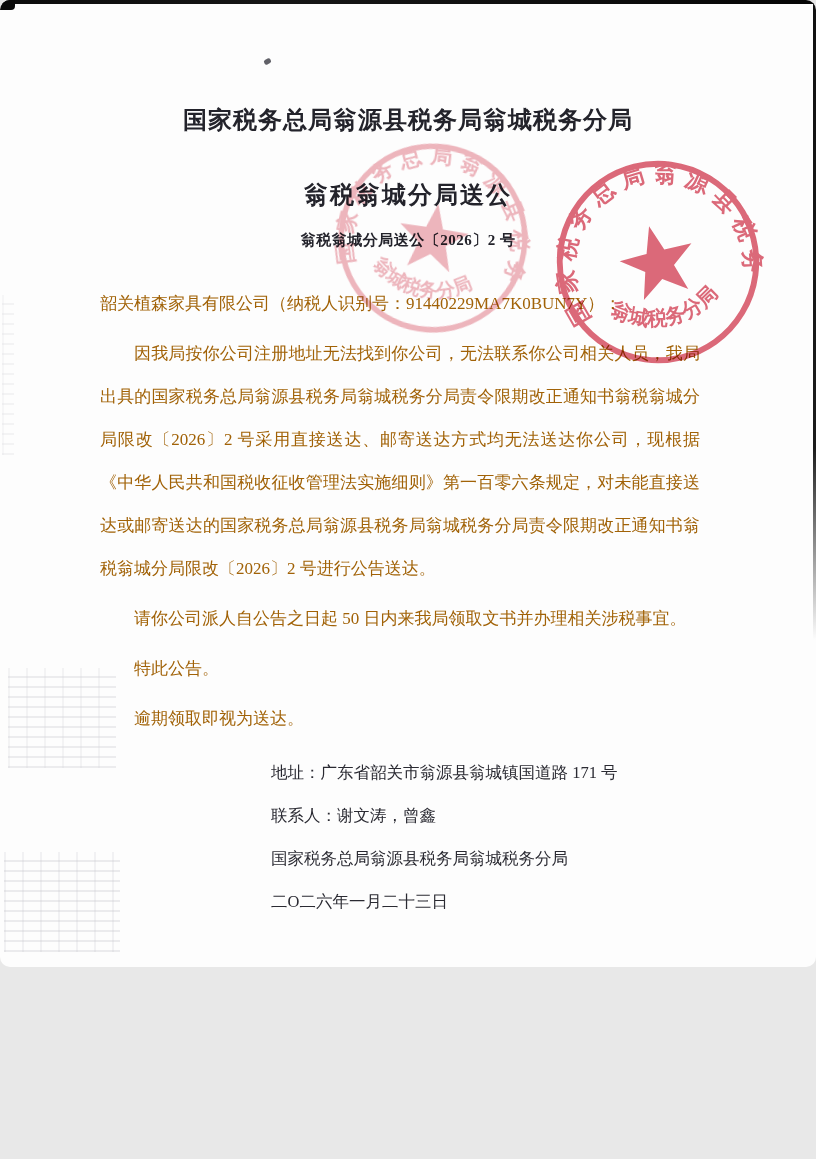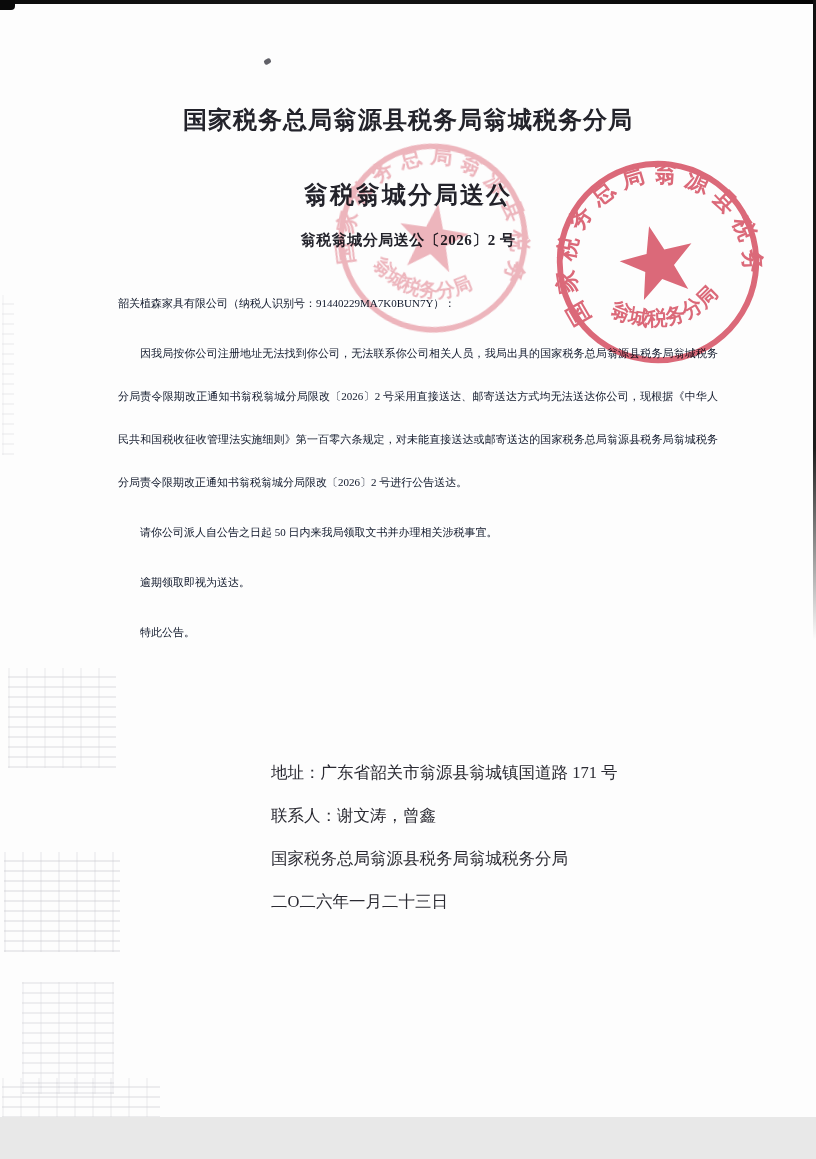--- a/index.html
+++ b/index.html
@@ -1,24 +1,25 @@
 <!DOCTYPE html>
 <html><head>
 <meta charset="utf-8">
 <style>
   html, body { margin: 0; padding: 0; background: #e8e8e8; }
   .page {
     position: relative;
     width: 816px;
-    height: 1117px;
+    height: 967px;
     margin: 0 auto;
     background: #fdfdfd;
     overflow: hidden;
     font-family: "Liberation Serif", "DejaVu Serif", serif;
     color: #2a2a32;
+    border-radius: 10px;
   }
 
   
   .scan-top-line {
     position: absolute; left: 0; top: 0; width: 816px; height: 4px;
     background: linear-gradient(90deg, #0c0c0c 0%, #161616 35%, #0e0e0e 70%, #050505 100%);
   }
   .scan-topleft-blob {
     position: absolute; left: 0; top: 0; width: 15px; height: 10px;
     background: #0a0a0a; border-radius: 0 0 4px 0;
@@ -54,23 +55,23 @@
     position: absolute; left: 0; top: 179px; width: 100%;
     text-align: center; font-size: 24px; font-weight: 700; letter-spacing: 2px;
     color: #23232b;
   }
   .doc-number {
     position: absolute; left: 0; top: 231px; width: 100%;
     text-align: center; font-size: 15px; font-weight: 700; letter-spacing: .5px;
     color: #23232b;
   }
   .doc-body {
-    position: absolute; left: 118px; top: 282px; width: 600px;
-    font-size: 11px; line-height: 43px; text-align: justify;
-    color: #0f172a;
+    position: absolute; left: 100px; top: 282px; width: 600px;
+    font-size: 17px; line-height: 43px; text-align: justify;
+    color: #a16207;
   }
   .doc-body p { margin: 7px 0 0 0; text-indent: 2em; }
   .doc-body .addressee { margin: 0; text-indent: 0; }
   .doc-contact {
     position: absolute; left: 271px; top: 751px;
     font-size: 16.5px; line-height: 43px; color: #2a2a32;
   }
 
   
   .seal { position: absolute; mix-blend-mode: multiply; pointer-events: none; }
@@ -94,22 +95,22 @@
   <div class="streak s5"></div>
 
   <div class="doc-title">国家税务总局翁源县税务局翁城税务分局</div>
   <div class="doc-subtitle">翁税翁城分局送公</div>
   <div class="doc-number">翁税翁城分局送公〔2026〕2 号</div>
 
   <div class="doc-body">
     <div class="addressee">韶关植森家具有限公司（纳税人识别号：91440229MA7K0BUN7Y）：</div>
     <p>因我局按你公司注册地址无法找到你公司，无法联系你公司相关人员，我局出具的国家税务总局翁源县税务局翁城税务分局责令限期改正通知书翁税翁城分局限改〔2026〕2 号采用直接送达、邮寄送达方式均无法送达你公司，现根据《中华人民共和国税收征收管理法实施细则》第一百零六条规定，对未能直接送达或邮寄送达的国家税务总局翁源县税务局翁城税务分局责令限期改正通知书翁税翁城分局限改〔2026〕2 号进行公告送达。</p>
     <p>请你公司派人自公告之日起 50 日内来我局领取文书并办理相关涉税事宜。</p>
+    <p>特此公告。</p>
     <p>逾期领取即视为送达。</p>
-    <p>特此公告。</p>
   </div>
 
   <div class="doc-contact">
     <div>地址：广东省韶关市翁源县翁城镇国道路 171 号</div>
     <div>联系人：谢文涛，曾鑫</div>
     <div>国家税务总局翁源县税务局翁城税务分局</div>
     <div>二O二六年一月二十三日</div>
   </div>
 
   <svg class="seal seal-left" viewBox="0 0 220 220">

